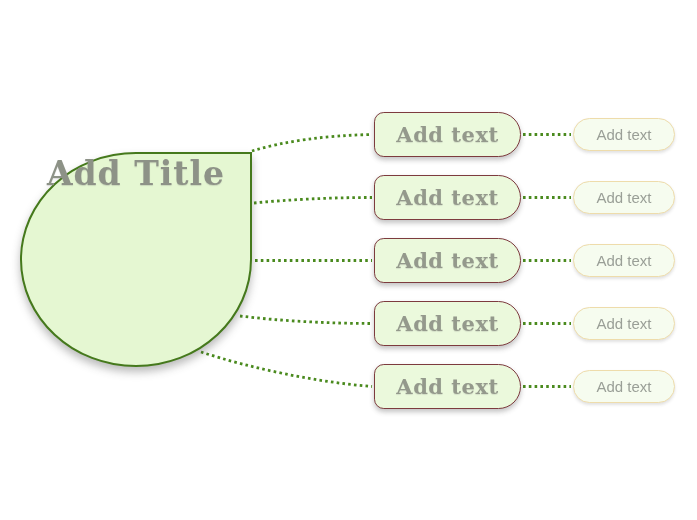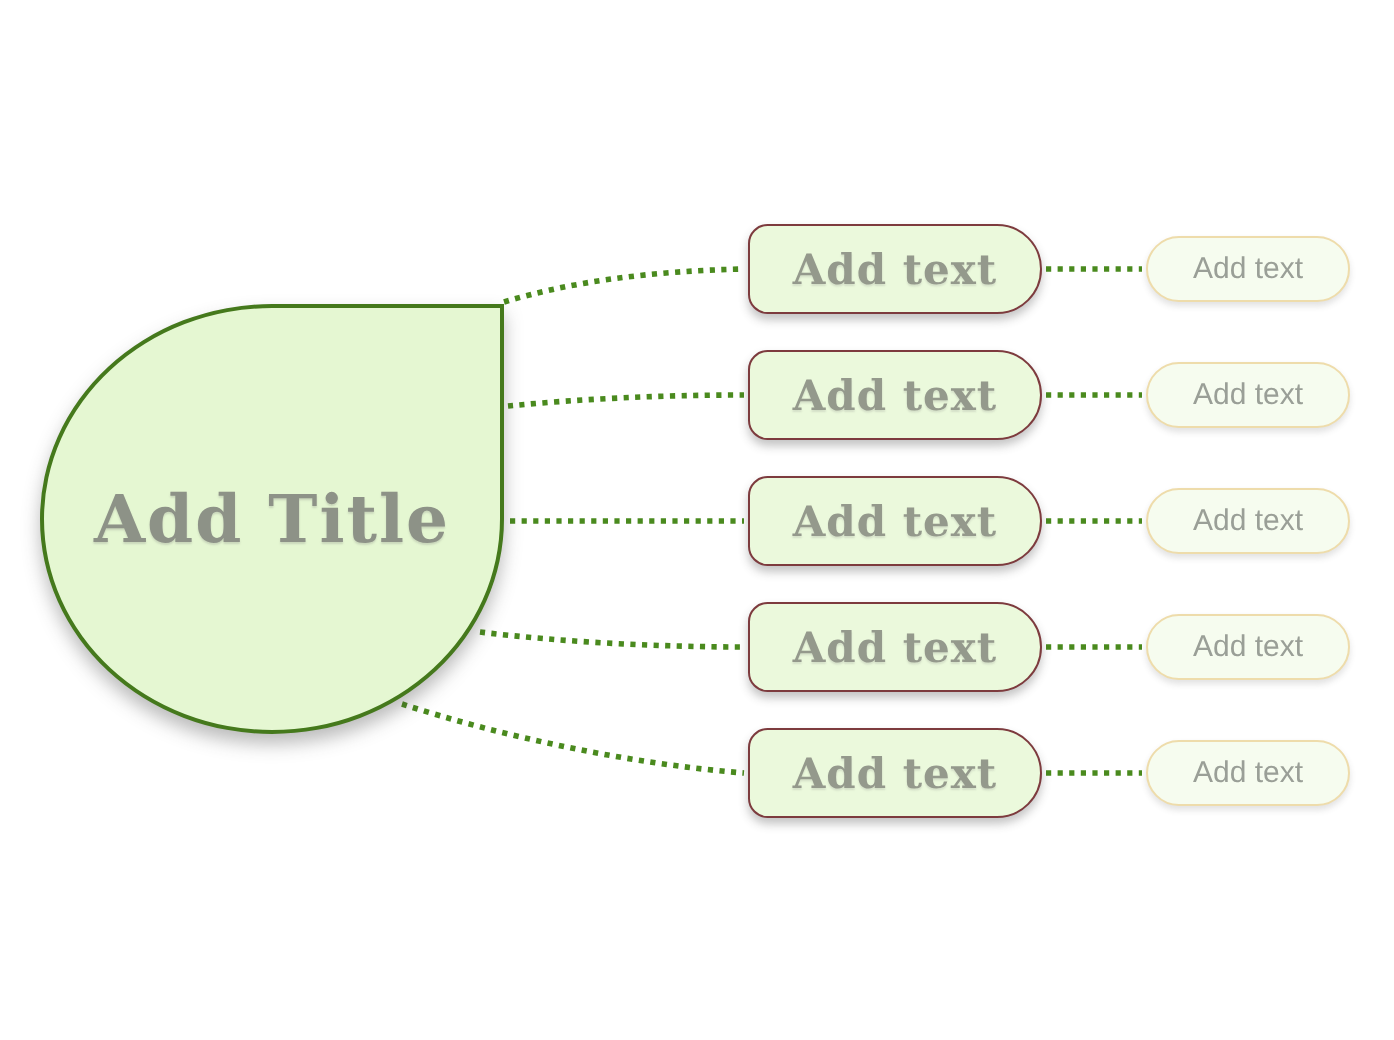--- a/index.html
+++ b/index.html
@@ -25,21 +25,21 @@
   svg.connectors path{fill:none;stroke:var(--connector);stroke-width:2.8;
     stroke-dasharray:2.6 3.2;stroke-linecap:butt;}
 
   
   .central{
     position:absolute;left:20px;top:152px;width:232px;height:215px;
     background:var(--shape-fill);
     border:2.5px solid var(--shape-border);
     border-radius:50% 0 50% 50%;
     box-shadow:0 5px 9px rgba(60,60,60,0.35);
-    display:flex;align-items:center;justify-content:center;
+    display:flex;justify-content:center;
     cursor:pointer;
   }
   .central .title{
     font-family:"DejaVu Serif",serif;font-weight:bold;
     font-size:33px;color:var(--title-color);letter-spacing:1px;
     text-shadow:0 1px 1px rgba(120,120,120,0.25);
   }
 
   
   .branch{

